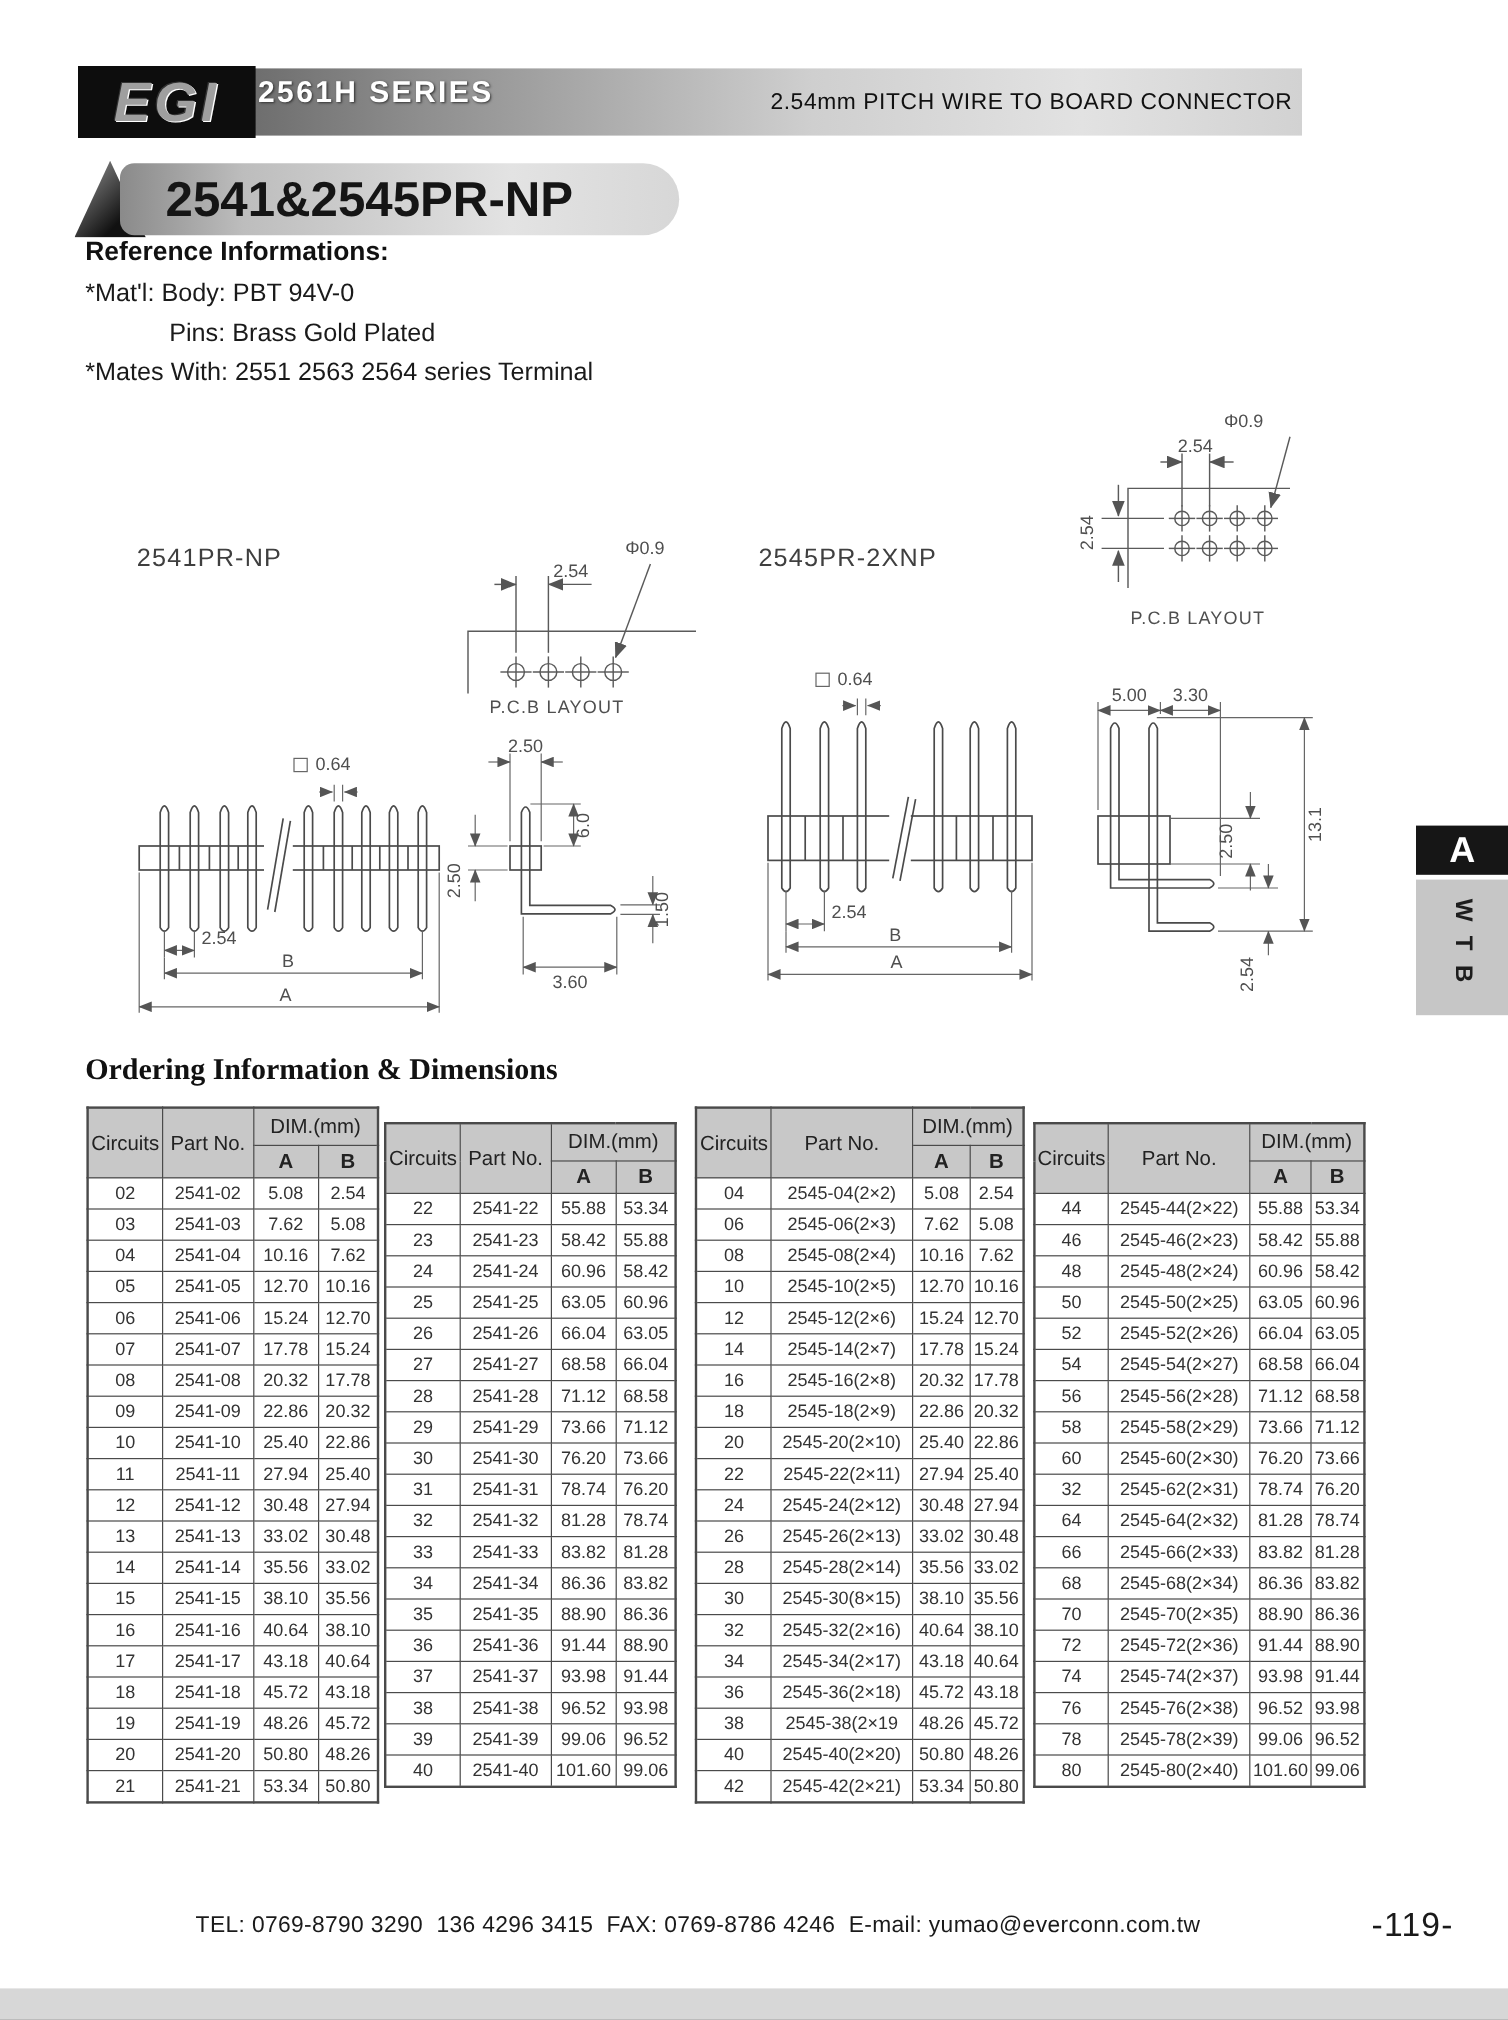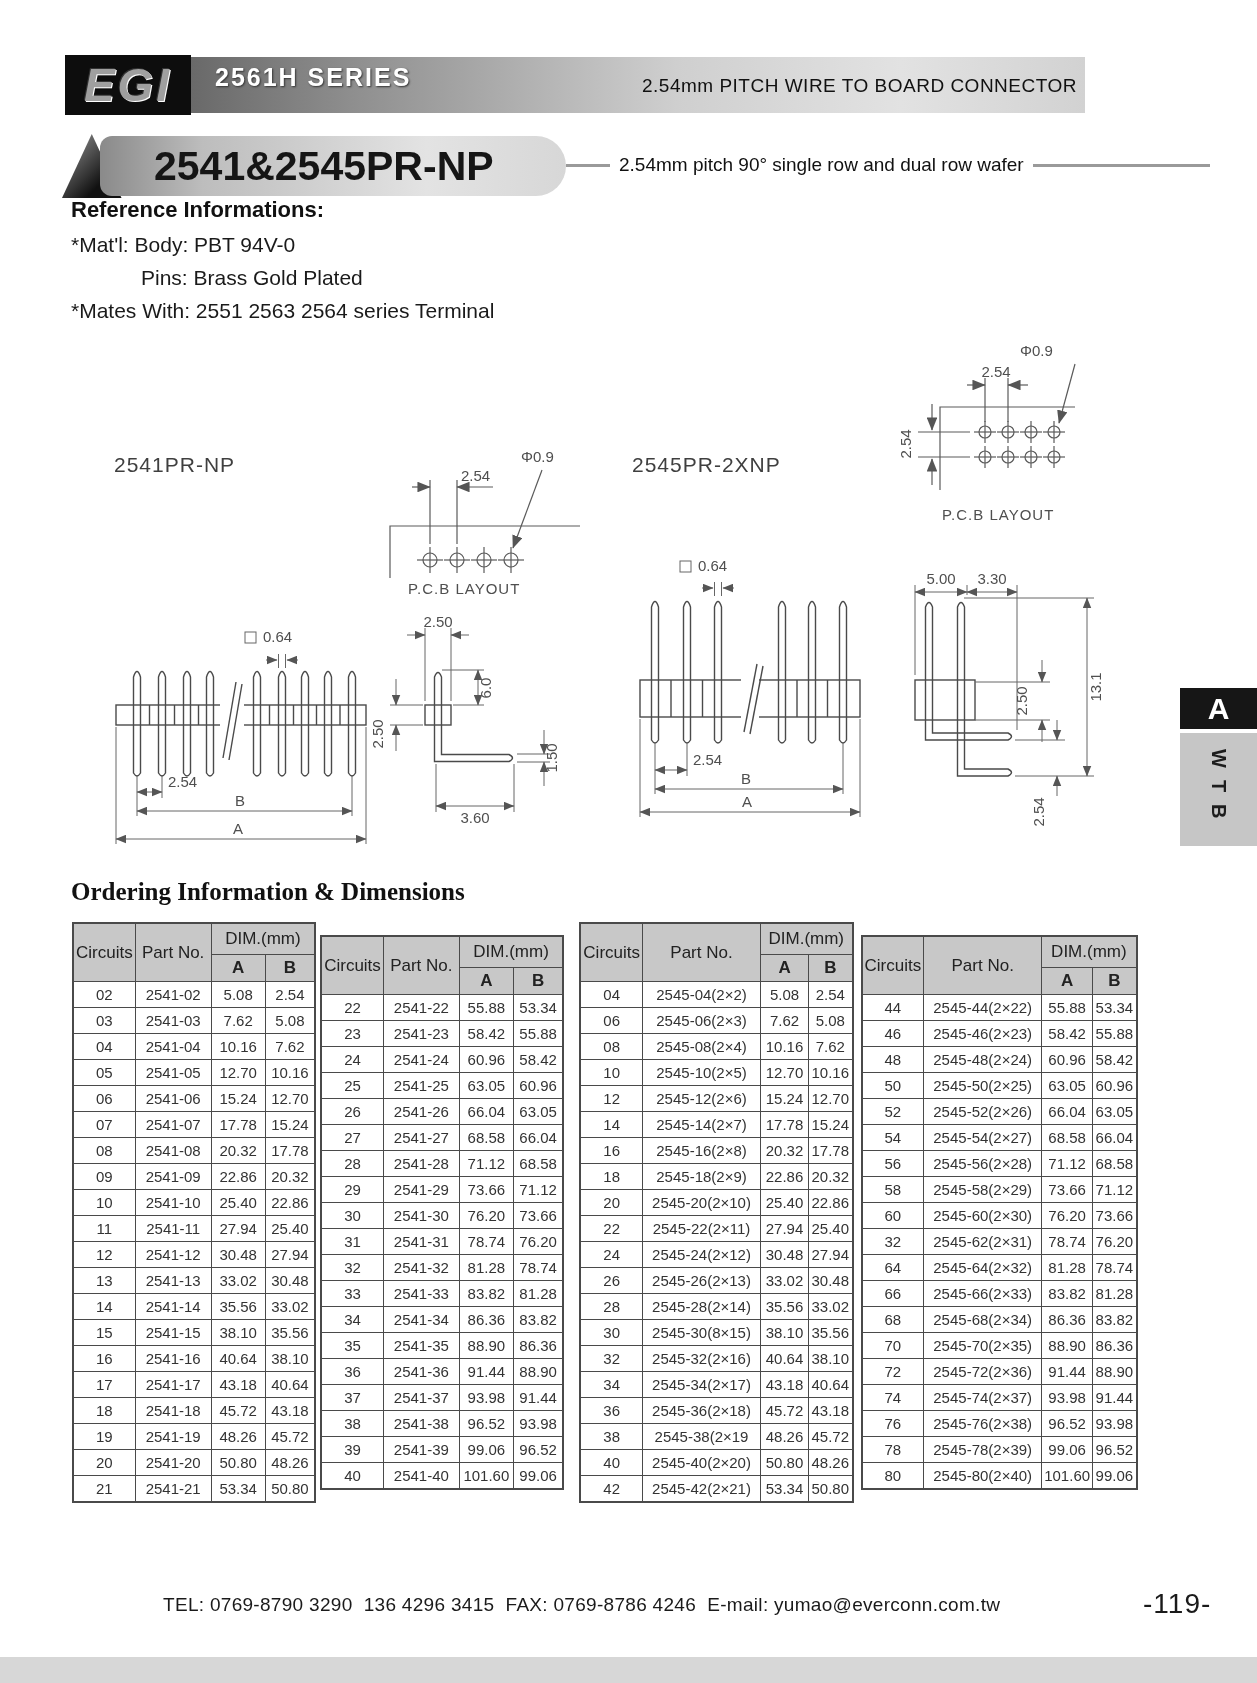--- a/index.html
+++ b/index.html
@@ -1,36 +1,36 @@
 <!DOCTYPE html>
 <html><head>
 <meta charset="utf-8">
 <style>
   html,body{margin:0;padding:0;background:#888;}
   #canvas{position:relative;width:1257px;height:1683px;background:#fff;overflow:hidden;
           font-family:"Liberation Sans",sans-serif;margin:0 auto;}
   
   #hdr-bar{position:absolute;left:65px;top:57px;width:1020px;height:56px;
            background:linear-gradient(90deg,#4c4c4c 0%,#8e8e8e 28%,#cfcfcf 60%,#e2e2e2 82%,#d2d2d2 100%);}
-  #logo{position:absolute;left:65px;top:55px;width:126px;height:60px;background:#0d0d0d;
+  #logo{position:absolute;left:65px;top:55px;width:148px;height:60px;background:#0d0d0d;
         display:flex;align-items:center;justify-content:center;z-index:2;}
   #logo span{font-weight:bold;font-style:italic;font-size:46px;color:#9f9f9f;
              letter-spacing:3px;text-shadow:1px 1px 0 #fff,-1px -1px 0 #333;}
   #series-title{position:absolute;left:215px;top:63px;font-size:25px;font-weight:bold;color:#fff;
                 letter-spacing:2px;text-shadow:1px 1px 2px #333;}
   #hdr-sub{position:absolute;right:8px;top:18px;font-size:19px;color:#111;letter-spacing:.5px;}
   
   #banner-tri{position:absolute;left:62px;top:134px;width:62px;height:64px;
               background:linear-gradient(135deg,#9a9a9a,#111 70%);
               clip-path:polygon(48% 0,0 100%,96% 100%);z-index:1;}
   #banner{position:absolute;left:100px;top:136px;width:466px;height:60px;
           border-radius:12px 30px 30px 12px;
           background:linear-gradient(90deg,#8a8a8a 0%,#bdbdbd 22%,#e3e3e3 70%,#d7d7d7 100%);
           display:flex;align-items:center;z-index:2;}
-  #banner span{font-size:41px;font-weight:bold;color:#151515;padding-left:54px;letter-spacing:0;}
+  #banner span{font-size:41px;font-weight:bold;color:#151515;padding-left:38px;letter-spacing:0;}
   #banner-sub{position:absolute;left:566px;top:136px;width:644px;height:58px;display:flex;align-items:center;}
   #banner-sub .bline{height:3px;background:#9a9a9a;}
   #banner-sub .bl-l{width:44px;}
   #banner-sub .bl-r{flex:1;}
   #banner-sub .btxt{font-size:19px;color:#111;padding:0 9px;white-space:nowrap;}
   
   #ref{position:absolute;left:71px;top:197px;}
   #ref .rhead{font-size:22px;font-weight:bold;color:#111;margin-bottom:10px;}
   #ref .rline{font-size:21px;color:#1a1a1a;margin-bottom:9px;}
   #ref .indent{padding-left:70px;}
@@ -81,25 +81,20 @@
   </div>
   <div id="series-title">2561H SERIES</div>
   <div id="hdr-bar" style="background:none;">
     <div id="hdr-sub">2.54mm PITCH WIRE TO BOARD CONNECTOR</div>
   </div>
 
   <div id="banner-tri"></div>
   <div id="banner">
     <span>2541&amp;2545PR-NP</span>
   </div>
-  <div id="banner-sub">
-    <div class="bline bl-l"></div>
-    <span class="btxt">2.54mm pitch 90°  single row and dual row wafer</span>
-    <div class="bline bl-r"></div>
-  </div>
 
   <div id="ref">
     <div class="rhead">Reference Informations:</div>
     <div class="rline">*Mat'l: Body: PBT 94V-0</div>
     <div class="rline indent">Pins: Brass Gold Plated</div>
     <div class="rline">*Mates With: 2551 2563 2564 series Terminal</div>
   </div>
 
   <div id="drawings">
   <svg width="1030" height="540" viewBox="0 0 1030 540">

